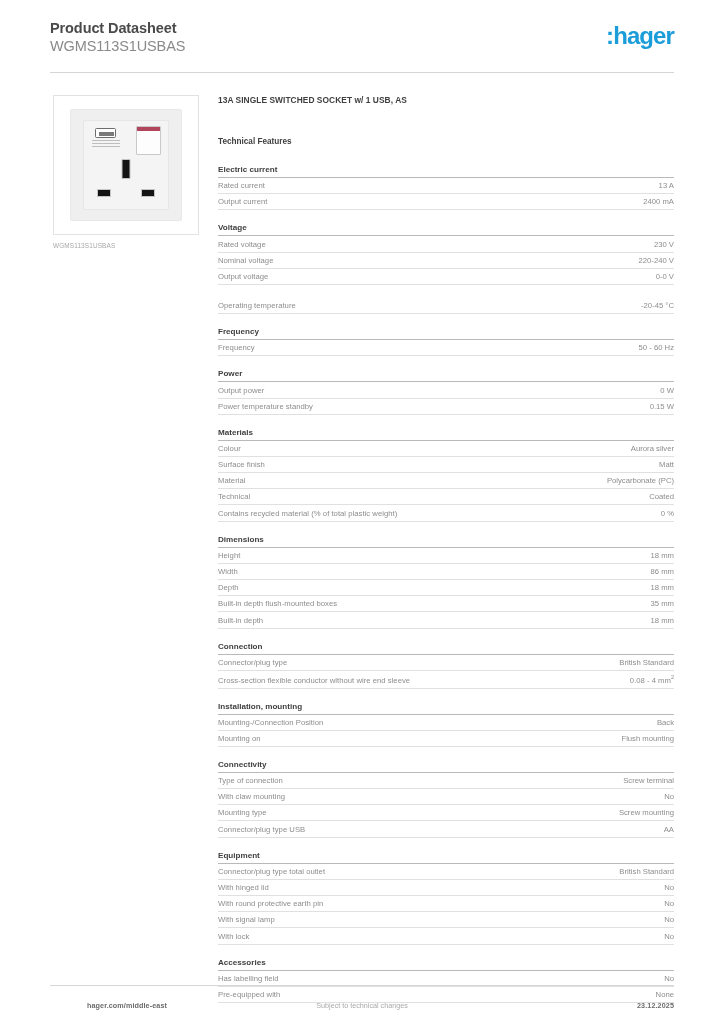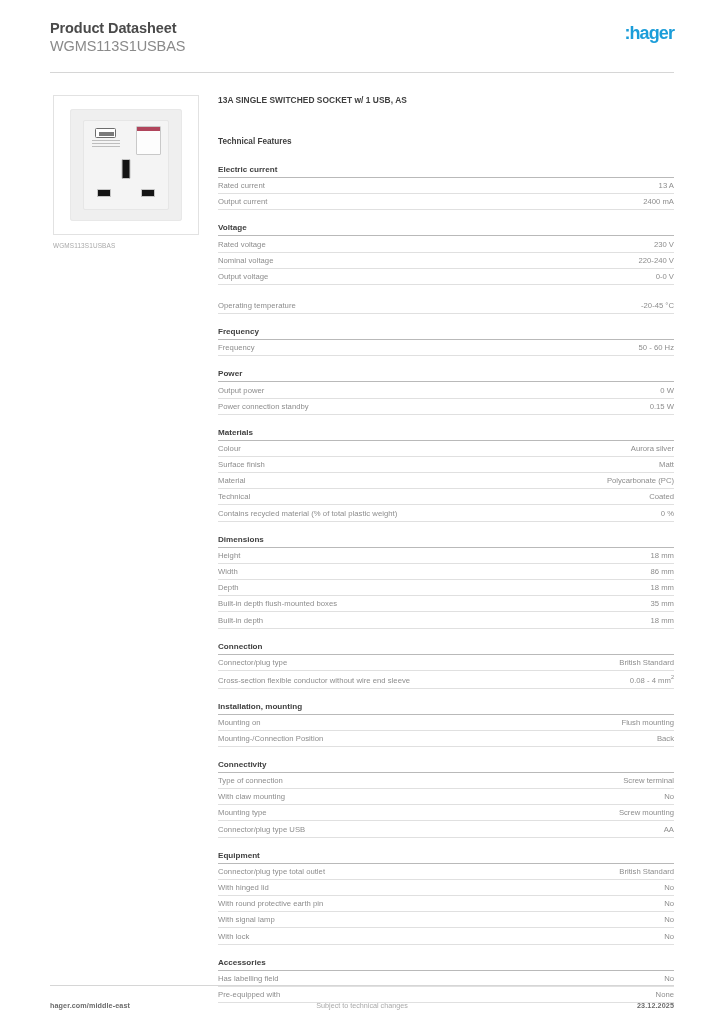--- a/index.html
+++ b/index.html
@@ -25,21 +25,21 @@
   .title-block { line-height: 1.22; }
   .doc-title {
     font-size: 14.5px; font-weight: bold; color: #4a4a4a;
     letter-spacing: -0.1px;
   }
   .doc-subtitle {
     font-size: 14.5px; font-weight: normal; color: #8a8a8a;
     letter-spacing: -0.1px;
   }
   .logo {
-    font-size: 18px; font-weight: bold; color: #1b9dd9;
+    font-size: 24px; font-weight: bold; color: #1b9dd9;
     letter-spacing: -0.9px; line-height: 1;
     margin-top: 4px;
   }
   .header-rule {
     position: absolute; left: 50px; top: 72px; width: 624px;
     height: 1px; background: #d6d6d6;
   }
 
   
   .product-col { position: absolute; left: 53px; top: 95px; width: 146px; }
@@ -159,20 +159,21 @@
     position: absolute; left: 50px; bottom: 38px; width: 624px;
     height: 1px; background: #d6d6d6;
   }
   .footer {
     position: absolute; left: 50px; bottom: 14px; width: 624px;
     display: flex; align-items: center; justify-content: space-between;
   }
   .footer-link {
     font-size: 7.2px; font-weight: bold; color: #6b6b6b;
     letter-spacing: .1px;
+    margin-left: 37px;
   }
   .footer-note {
     font-size: 7.2px; color: #a9a9a9;
     position: absolute; left: 50%; transform: translateX(-50%);
     white-space: nowrap;
   }
   .footer-date {
     font-size: 7.2px; font-weight: bold; color: #6b6b6b;
     letter-spacing: .1px;
   }
@@ -252,21 +253,21 @@
             <div class="spec-value">50 - 60 Hz</div>
           </div>
         </div>
         <div class="section">
           <div class="section-title">Power</div>
           <div class="spec-row">
             <div class="spec-label">Output power</div>
             <div class="spec-value">0 W</div>
           </div>
           <div class="spec-row">
-            <div class="spec-label">Power connection standby</div>
+            <div class="spec-label">Power temperature standby</div>
             <div class="spec-value">0.15 W</div>
           </div>
         </div>
         <div class="section">
           <div class="section-title">Materials</div>
           <div class="spec-row">
             <div class="spec-label">Colour</div>
             <div class="spec-value">Aurora silver</div>
           </div>
           <div class="spec-row">
@@ -316,26 +317,26 @@
             <div class="spec-value">British Standard</div>
           </div>
           <div class="spec-row">
             <div class="spec-label">Cross-section flexible conductor without wire end sleeve</div>
             <div class="spec-value"><span>0.08 - 4 mm</span><sup>2</sup></div>
           </div>
         </div>
         <div class="section">
           <div class="section-title">Installation, mounting</div>
           <div class="spec-row">
+            <div class="spec-label">Mounting-/Connection Position</div>
+            <div class="spec-value">Back</div>
+          </div>
+          <div class="spec-row">
             <div class="spec-label">Mounting on</div>
             <div class="spec-value">Flush mounting</div>
-          </div>
-          <div class="spec-row">
-            <div class="spec-label">Mounting-/Connection Position</div>
-            <div class="spec-value">Back</div>
           </div>
         </div>
         <div class="section">
           <div class="section-title">Connectivity</div>
           <div class="spec-row">
             <div class="spec-label">Type of connection</div>
             <div class="spec-value">Screw terminal</div>
           </div>
           <div class="spec-row">
             <div class="spec-label">With claw mounting</div>

